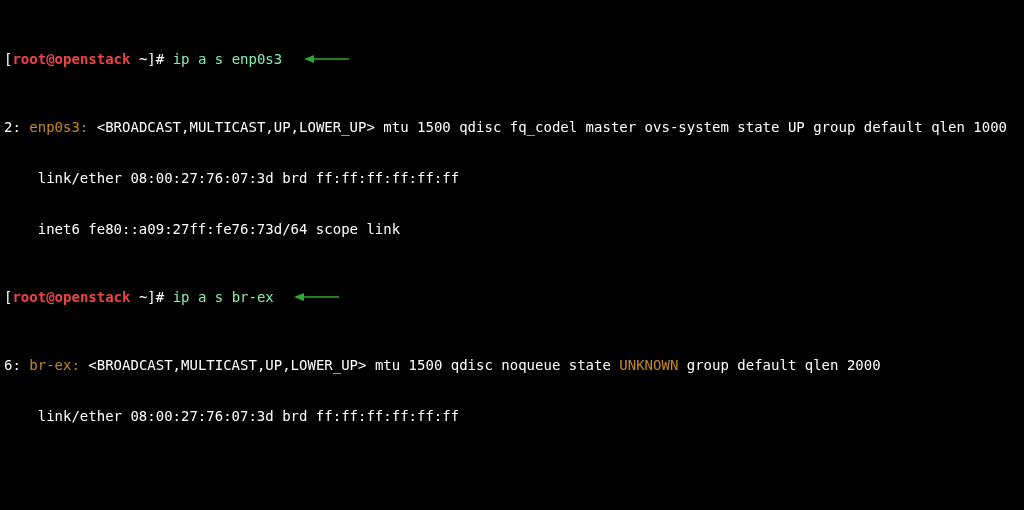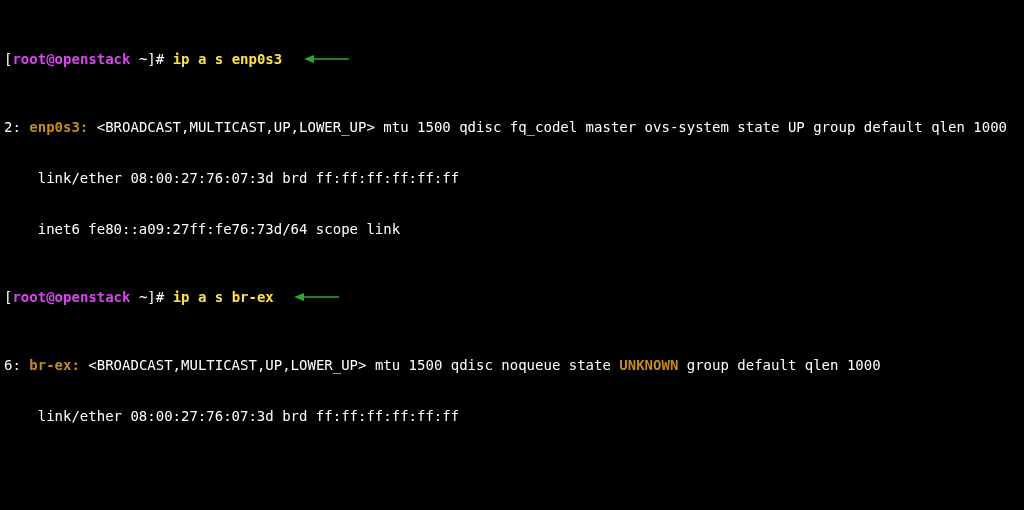--- a/index.html
+++ b/index.html
@@ -14,23 +14,23 @@
     line-height: 17px;
     overflow: hidden;
   }
   .term {
     padding: 0 4px;
     white-space: pre;
   }
   .ln { display: block; position: relative; }
 
   .w  { color: #ffffff; }
-  .cy { color: #d946ef; }  
-  .gr { color: #fde047; font-weight: bold; }  
-  .or { color: #c5891f; font-weight: bold; }  
+  .cy { color: #ef4444; }  
+  .gr { color: #86efac; }  
+  .or { color: #c5891f; font-weight: normal; }  
   .b  { font-weight: bold; }
 
   .arrow {
     position: absolute;
     pointer-events: none;
   }
   .arrow-l svg { display: block; }
 </style>
 </head>
 <body>
@@ -44,21 +44,21 @@
 
   <span class="ln"><span class="w">2: </span><span class="or">enp0s3:</span><span class="w"> &lt;BROADCAST,MULTICAST,UP,LOWER_UP&gt; mtu 1500 qdisc fq_codel master ovs-system state UP group default qlen 1000</span></span>
   <span class="ln w">    link/ether 08:00:27:76:07:3d brd ff:ff:ff:ff:ff:ff</span>
   <span class="ln w">    inet6 fe80::a09:27ff:fe76:73d/64 scope link</span>
 
   <span class="ln"><span class="w">[</span><span class="cy b">root</span><span class="cy b">@</span><span class="cy b">openstack</span><span class="w"> </span><span class="w">~</span><span class="w">]# </span><span class="gr">ip a s br-ex </span><span class="arrow arrow-l" style="left:290px;top:2px;"><svg width="46" height="12">
           <line x1="45" y1="6" x2="6" y2="6" stroke="#2ea82e" stroke-width="1.5"></line>
           <polygon points="0,6 10,2 10,10" fill="#2ea82e"></polygon>
         </svg></span></span>
 
-  <span class="ln"><span class="w">6: </span><span class="or">br-ex:</span><span class="w"> &lt;BROADCAST,MULTICAST,UP,LOWER_UP&gt; mtu 1500 qdisc noqueue state </span><span class="or">UNKNOWN</span><span class="w"> group default qlen 1000</span></span>
+  <span class="ln"><span class="w">6: </span><span class="or">br-ex:</span><span class="w"> &lt;BROADCAST,MULTICAST,UP,LOWER_UP&gt; mtu 1500 qdisc noqueue state </span><span class="or">UNKNOWN</span><span class="w"> group default qlen 2000</span></span>
   <span class="ln w">    link/ether 08:00:27:76:07:3d brd ff:ff:ff:ff:ff:ff</span>
   
   
   
   
 
   
 
   
   

